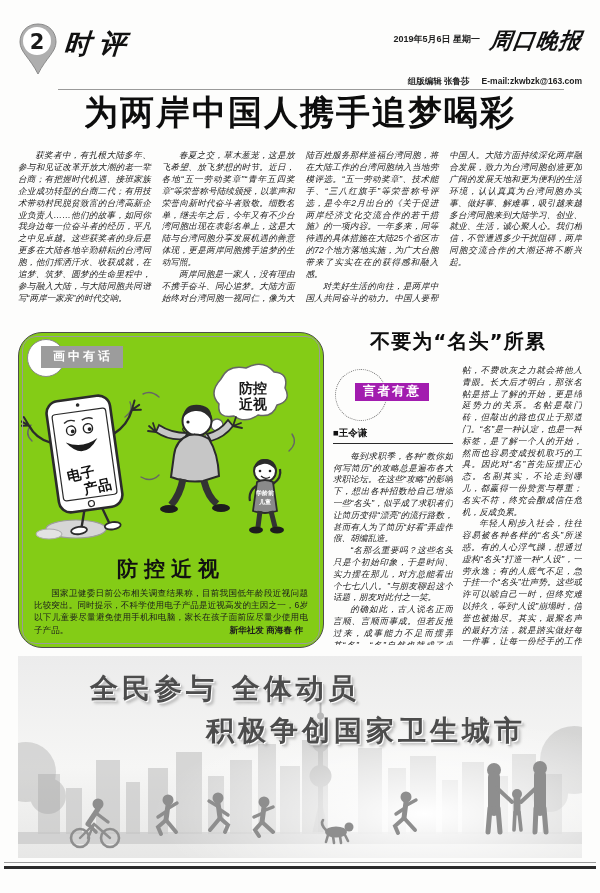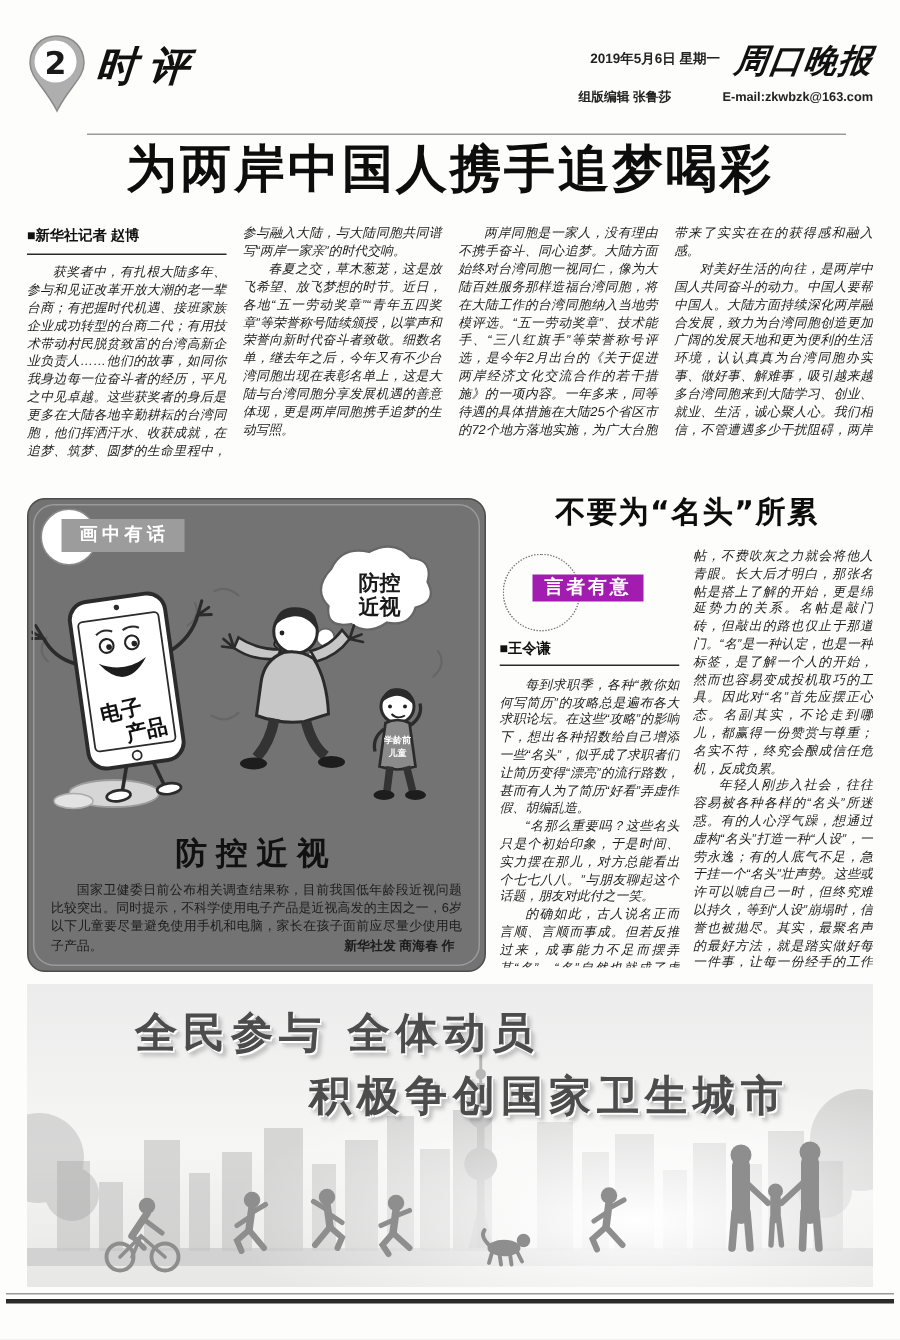--- a/index.html
+++ b/index.html
@@ -13,38 +13,38 @@
   .pin{position:absolute;left:0;top:0;}
   .section-title{
     position:absolute;left:46px;top:4px;font-size:27px;font-weight:900;font-style:italic;
     letter-spacing:8px;font-family:"DejaVu Serif",serif;color:#111;transform:skewX(-4deg);
   }
   .hdr-right{position:absolute;right:0;top:4px;text-align:right;}
   .hdr-row1{display:flex;align-items:center;justify-content:flex-end;gap:10px;}
   .hdr-date{font-size:9px;font-weight:bold;color:#222;padding-bottom:4px;}
   .masthead{font-size:22px;font-weight:900;font-style:italic;font-family:"DejaVu Serif",serif;
     letter-spacing:1px;color:#111;transform:skewX(-8deg);}
-  .hdr-row2{display:flex;justify-content:flex-end;gap:34px;font-size:8.5px;color:#222;margin-top:3px;font-weight:bold;}
+  .hdr-row2{display:flex;justify-content:flex-end;gap:12px;font-size:8.5px;color:#222;margin-top:20px;font-weight:bold;}
   .hdr-rule{position:absolute;left:40px;right:18px;top:67px;border-top:1.5px solid #9a9a9a;}
   
   .headline{position:absolute;left:18px;right:18px;top:90px;text-align:center;
     font-size:34px;font-weight:900;letter-spacing:2px;color:#0d0d0d;
     font-family:"DejaVu Sans",sans-serif;}
   .lead-body{
     position:absolute;left:18px;right:18px;top:150px;height:162px;overflow:hidden;
     column-count:4;column-gap:11px;column-fill:auto;
     font-size:8.6px;line-height:11.9px;text-align:justify;color:#1c1c1c;
   }
   .lead-byline{font-size:9.5px;font-weight:bold;font-style:normal;border-bottom:1.3px solid #2a2a2a;
     padding:2px 0 5px 0;margin-bottom:6px;color:#111;}
   .kai p{margin:0;text-indent:2em;font-style:italic;}
   
   .cartoon-box{
     position:absolute;left:18px;top:332px;width:304px;height:314px;
-    border:1.6px solid #4d4d4d;border-radius:12px;background:#737373;
+    border:1.6px solid #4d4d4d;border-radius:24px;background:#84cc16;
   }
   .cartoon-box::after{content:"";position:absolute;inset:3px;border:1px solid #9a9a9a;border-radius:14px;pointer-events:none;}
   .cbadge-circle{position:absolute;left:8px;top:6px;width:36px;height:36px;border:1.5px solid #8a8a8a;
     border-radius:50%;background:#fff;z-index:1;}
   .cbadge-label{position:absolute;left:22px;top:13px;z-index:2;background:#9c9c9c;color:#fff;
     font-size:12px;font-weight:bold;letter-spacing:3px;padding:2px 10px 3px 12px;}
   .cartoon-art{position:absolute;left:2px;top:26px;width:300px;height:192px;}
   .cartoon-title{position:absolute;left:0;right:0;top:222px;text-align:center;
     font-size:21px;font-weight:900;letter-spacing:6px;color:#111;}
   .cartoon-caption{position:absolute;left:15px;right:15px;top:254px;
@@ -98,21 +98,20 @@
         <span>组版编辑 张鲁莎</span>
         <span>E-mail:zkwbzk@163.com</span>
       </div>
     </div>
     <div class="hdr-rule"></div>
   </div>
 
   <div class="headline">为两岸中国人携手追梦喝彩</div>
 
   <div class="lead-body kai">
-    <div class="lead-byline">■新华社记者 赵博</div>
     <p>获奖者中，有扎根大陆多年、参与和见证改革开放大潮的老一辈台商；有把握时代机遇、接班家族企业成功转型的台商二代；有用技术带动村民脱贫致富的台湾高新企业负责人……他们的故事，如同你我身边每一位奋斗者的经历，平凡之中见卓越。这些获奖者的身后是更多在大陆各地辛勤耕耘的台湾同胞，他们挥洒汗水、收获成就，在追梦、筑梦、圆梦的生命里程中，参与融入大陆，与大陆同胞共同谱写“两岸一家亲”的时代交响。</p>
     <p>春夏之交，草木葱茏，这是放飞希望、放飞梦想的时节。近日，各地“五一劳动奖章”“青年五四奖章”等荣誉称号陆续颁授，以掌声和荣誉向新时代奋斗者致敬。细数名单，继去年之后，今年又有不少台湾同胞出现在表彰名单上，这是大陆与台湾同胞分享发展机遇的善意体现，更是两岸同胞携手追梦的生动写照。</p>
     <p>两岸同胞是一家人，没有理由不携手奋斗、同心追梦。大陆方面始终对台湾同胞一视同仁，像为大陆百姓服务那样造福台湾同胞，将在大陆工作的台湾同胞纳入当地劳模评选。“五一劳动奖章”、技术能手、“三八红旗手”等荣誉称号评选，是今年2月出台的《关于促进两岸经济文化交流合作的若干措施》的一项内容。一年多来，同等待遇的具体措施在大陆25个省区市的72个地方落地实施，为广大台胞带来了实实在在的获得感和融入感。</p>
     <p>对美好生活的向往，是两岸中国人共同奋斗的动力。中国人要帮中国人。大陆方面持续深化两岸融合发展，致力为台湾同胞创造更加广阔的发展天地和更为便利的生活环境，认认真真为台湾同胞办实事、做好事、解难事，吸引越来越多台湾同胞来到大陆学习、创业、就业、生活，诚心聚人心。我们相信，不管遭遇多少干扰阻碍，两岸同胞交流合作的大潮还将不断兴起。</p>
 
   </div>
 
   <div class="cartoon-box">
     <div class="cbadge-circle"></div>
     <div class="cbadge-label">画中有话</div>

